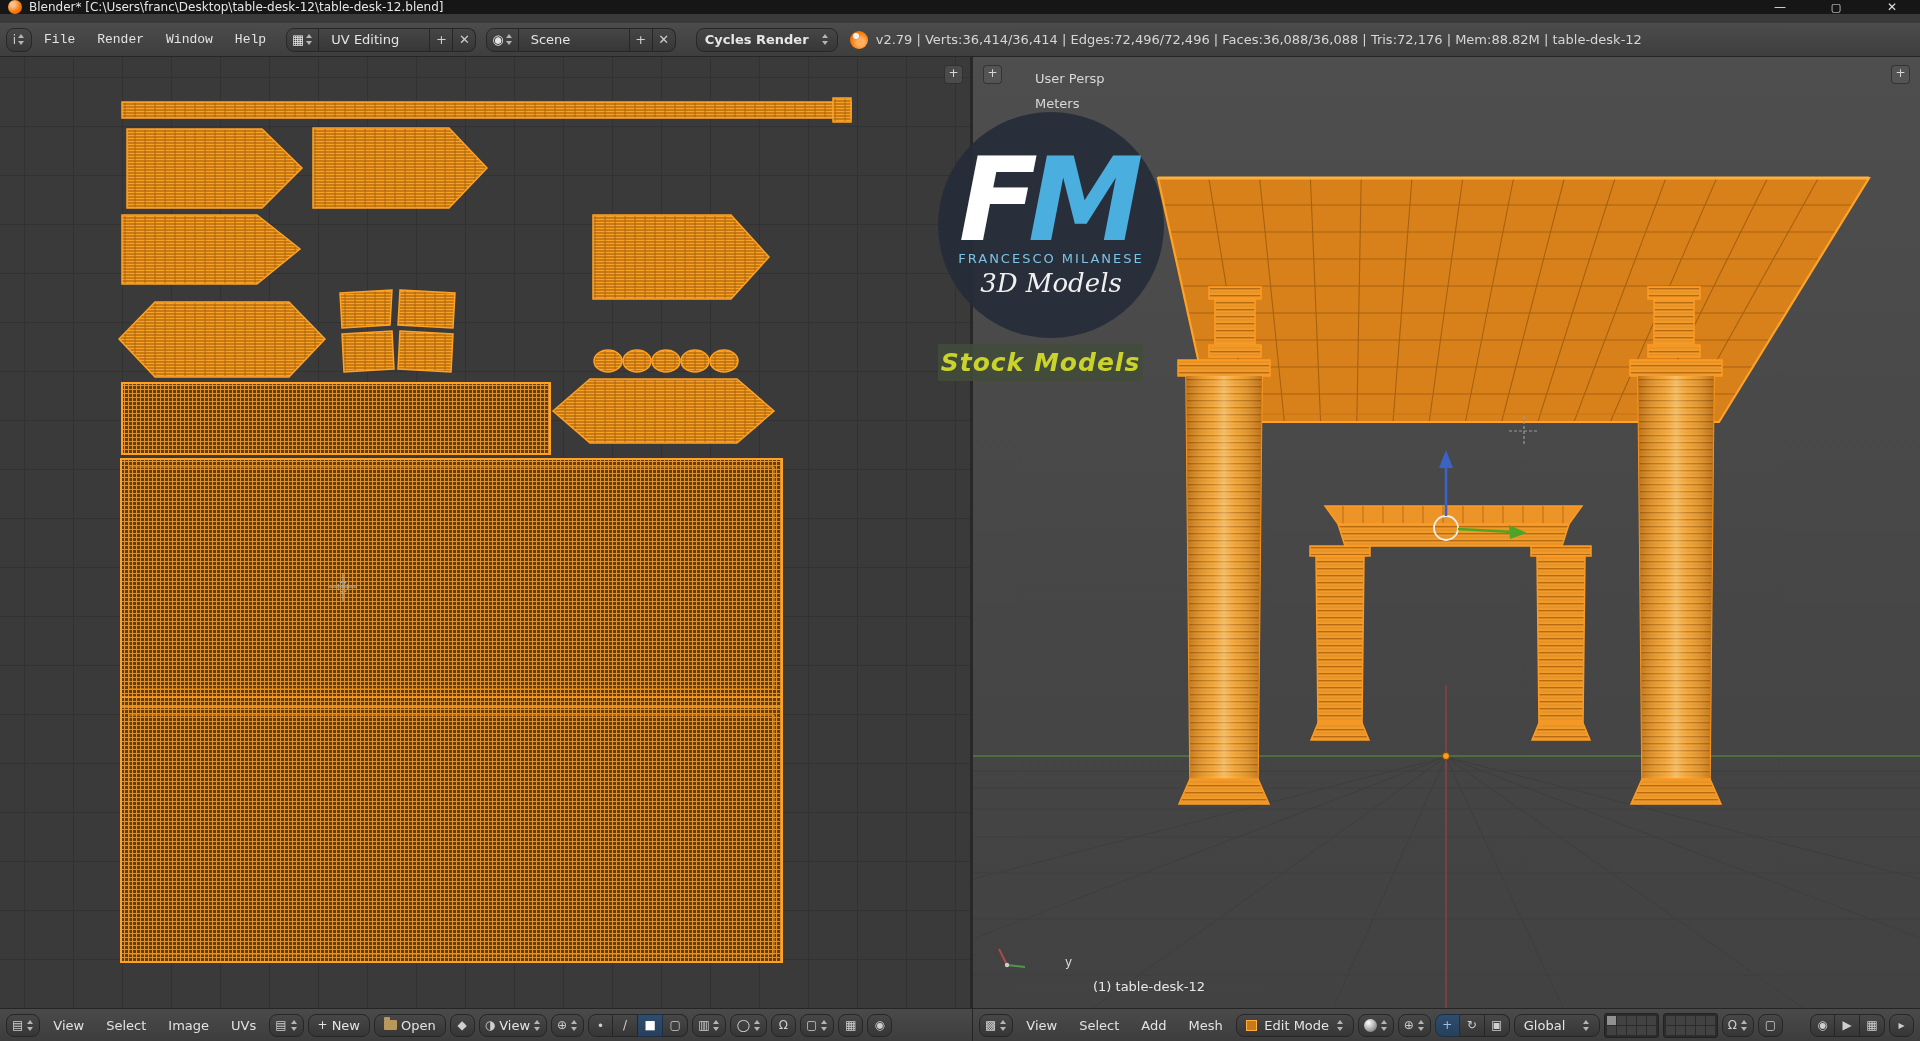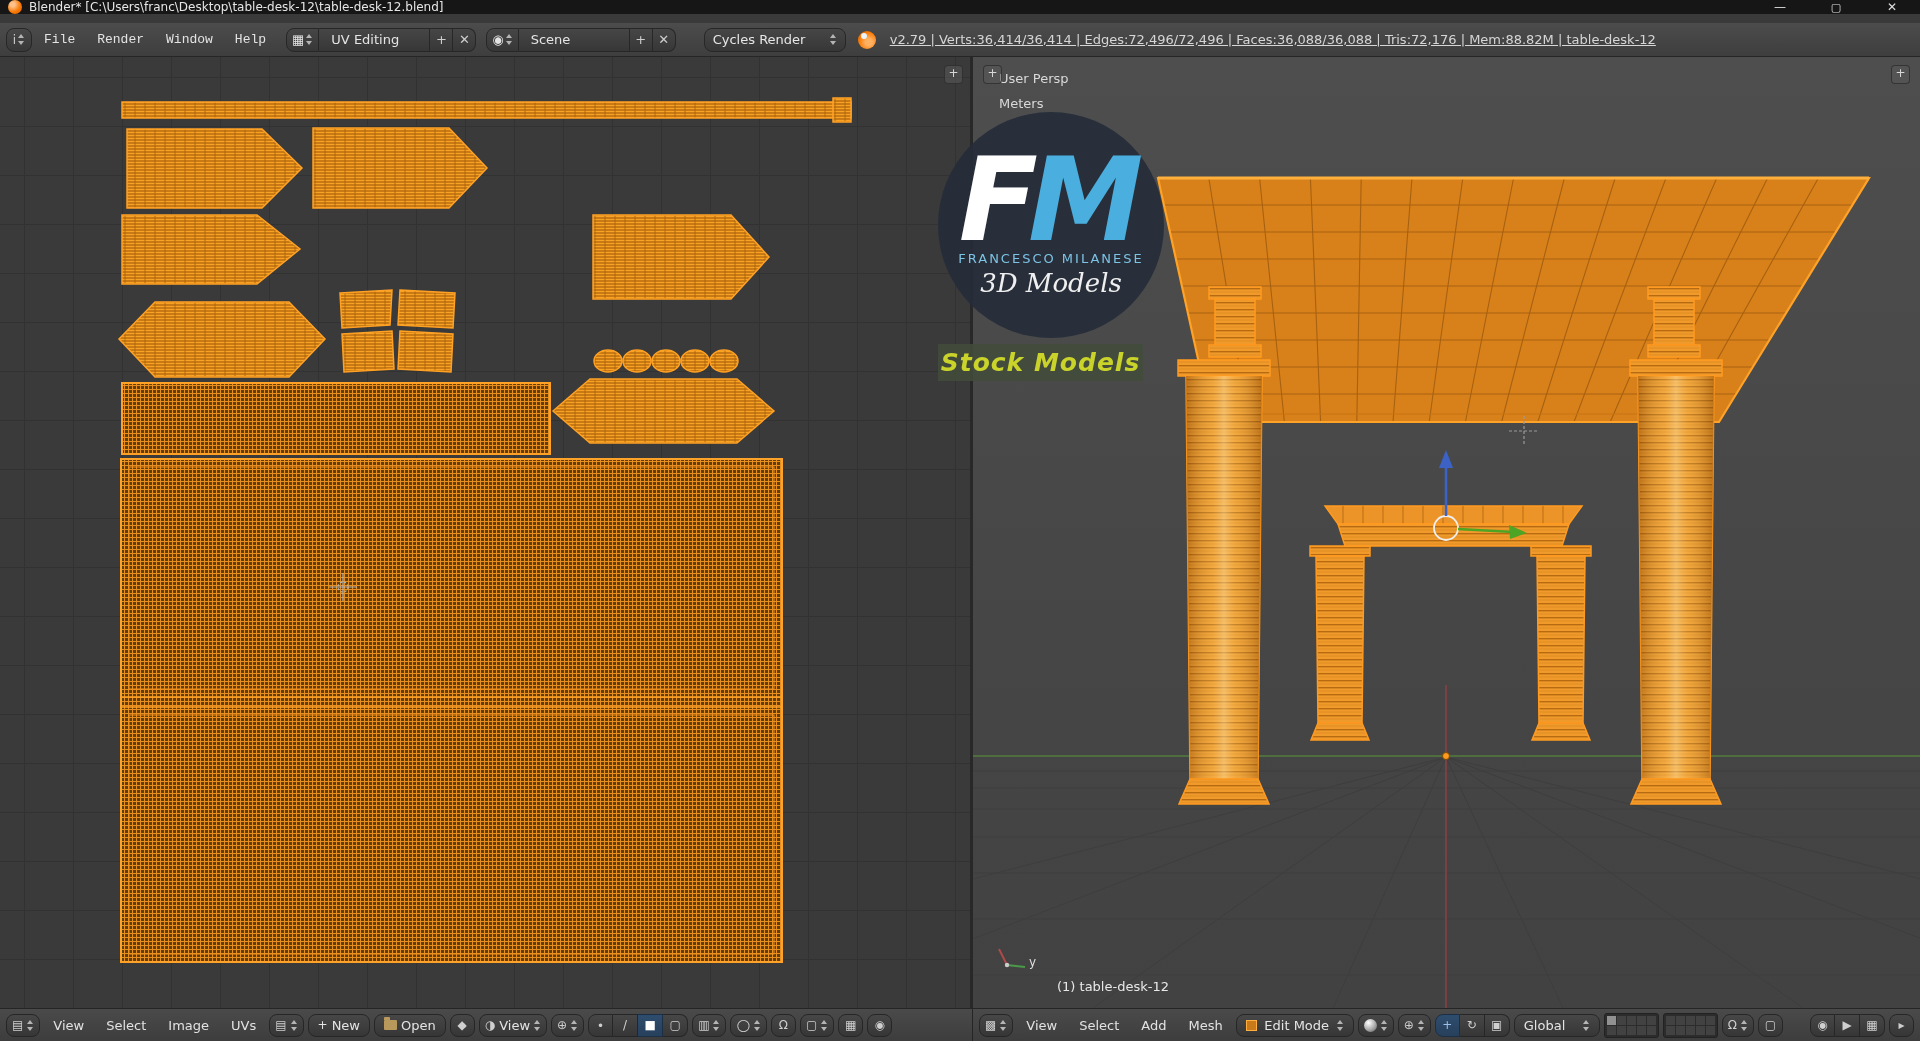--- a/index.html
+++ b/index.html
@@ -38,38 +38,38 @@
   .db>div:first-child{border-left-width:1px;border-radius:8px 0 0 8px;padding:0 5px;gap:2px;}
   .db .name{padding:0 12px;min-width:86px;}
   .db .seg{width:22px;justify-content:center;color:#cfcfcf;}
   .db>div:last-child{border-radius:0 8px 8px 0;}
   .pill{height:24px;border-radius:8px;background:linear-gradient(#464646,#373737);
         border:1px solid #272727;display:flex;align-items:center;justify-content:space-between;
         color:#e6e6e6;font-size:13px;padding:0 8px;gap:8px;box-sizing:border-box;}
   .hdr-logo{width:18px;height:18px;border-radius:50%;margin:0 6px 0 10px;position:relative;flex:none;
             background:radial-gradient(circle at 60% 62%, #ffb061 0 22%, #f97b07 60%, #cf5c00);}
   .hdr-logo::after{content:"";position:absolute;left:3px;top:2px;width:6px;height:6px;border-radius:50%;background:#eaf4fb;}
-  .stats{color:#d6d6d6;font-size:13px;white-space:nowrap;margin-left:6px;text-decoration:underline;}
+  .stats{color:#d6d6d6;font-size:13px;white-space:nowrap;margin-left:0;}
 
   
   .uv-pane{position:absolute;left:0;top:57px;width:973px;height:951px;overflow:hidden;
            background-color:#3a3a3a;
            background-image:linear-gradient(#323232 1px,transparent 1px),
                             linear-gradient(90deg,#323232 1px,transparent 1px);
            background-size:49px 49px;background-position:24px 20px;}
   .v3d-pane{position:absolute;left:973px;top:57px;width:947px;height:951px;overflow:hidden;
             background:linear-gradient(#4e4e4e,#464646 60%,#424242);}
   .pane-divider{position:absolute;left:970px;top:57px;width:3px;height:951px;background:#282828;}
   .uv-svg,.v3d-svg{position:absolute;left:0;top:0;width:100%;height:100%;display:block;}
 
   .regionplus{position:absolute;width:17px;height:17px;border-radius:4px;background:rgba(90,90,90,.55);
               border:1px solid rgba(40,40,40,.7);color:#d8d8d8;font-size:12px;line-height:15px;
               text-align:center;z-index:20;}
 
-  .v3d-label{position:absolute;color:#d9d9d9;font-size:13px;z-index:15;}
+  .v3d-label{position:absolute;color:#d9d9d9;font-size:13px;z-index:15;margin-left:36px;}
   .lbl-persp{left:26px;top:14px;}
   .lbl-units{left:26px;top:39px;}
   .lbl-obj{left:84px;top:922px;color:#e8e8e8;}
   .lbl-axis{left:56px;top:898px;color:#dedede;font-size:12px;}
   .gizmo{position:absolute;left:12px;top:886px;z-index:15;}
 
   
   .wm-circle{position:absolute;left:938px;top:112px;width:226px;height:226px;border-radius:50%;
              background:rgba(37,45,57,.92);z-index:40;display:flex;flex-direction:column;
              align-items:center;justify-content:center;}
@@ -147,21 +147,21 @@
     <div class="db">
       <div>
         <span class="glyph">◉</span>
         <span class="updn"></span>
       </div>
       <div class="name">Scene</div>
       <div class="seg">+</div>
       <div class="seg">✕</div>
     </div>
 
-    <div class="pill" style="width:142px;margin-left:26px;">
+    <div class="pill" style="width:142px;margin-left:18px;font-weight:bold;">
       <span>Cycles Render</span>
       <span class="updn"></span>
     </div>
 
     <div class="hdr-logo"></div>
     <div class="stats">v2.79 | Verts:36,414/36,414 | Edges:72,496/72,496 | Faces:36,088/36,088 | Tris:72,176 | Mem:88.82M | table-desk-12</div>
   </div>
 
   <div class="uv-pane">
     <svg class="uv-svg" viewBox="0 0 973 951">

